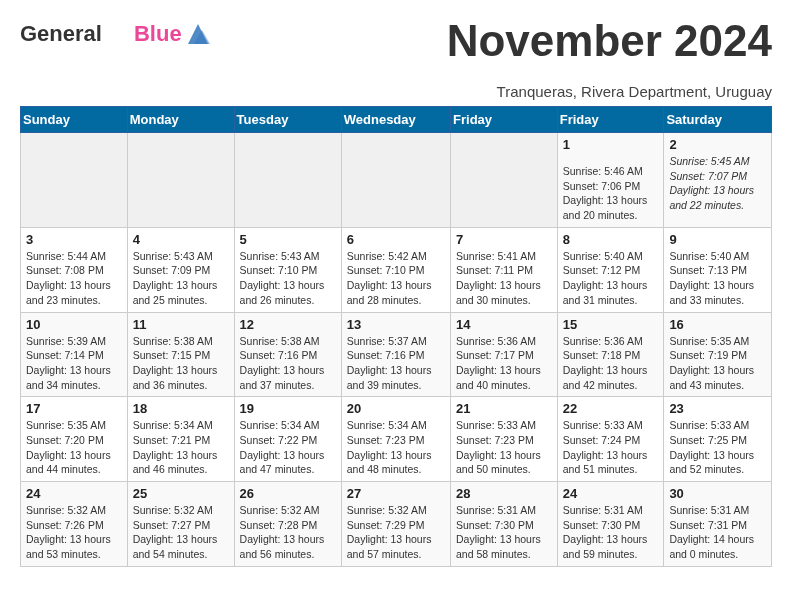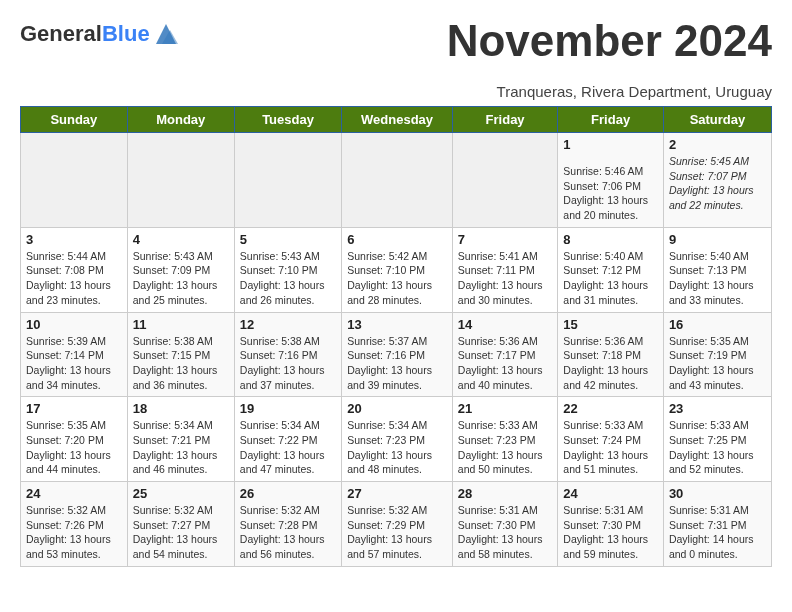--- a/index.html
+++ b/index.html
@@ -20,21 +20,21 @@
       display: flex;
       align-items: center;
       margin-top: 4px;
     }
     .logo-text {
       font-size: 22px;
       font-weight: bold;
       line-height: 1.1;
     }
     .logo-general { color: #333; margin-top: 8px; }
-    .logo-blue { color: #3b82f6; }
+    .logo-blue { color: #ec4899; margin-left: 32px; }
     .logo-icon {
       width: 28px;
       height: 28px;
       margin-left: 2px;
     }
     .title-block {
       text-align: right;
     }
     .month-title {
       font-size: 44px;
@@ -46,24 +46,24 @@
       color: #444;
       margin-top: 17px;
     }
     .calendar-table {
       width: 100%;
       border-collapse: collapse;
       margin-top: 6px;
       font-size: 11px;
     }
     .calendar-table thead th {
-      background-color: #4d7c0f;
+      background-color: #0369a1;
       color: #fff;
-      text-align: center;
-      padding: 5px 12px;
+      text-align: left;
+      padding: 5px 2px;
       font-size: 13px;
       font-weight: bold;
       border: 1px solid #2a60a0;
     }
     .calendar-table tbody td {
       vertical-align: top;
       border: 1px solid #ccc;
       padding: 4px 5px;
       width: 113px;
       min-height: 80px;

